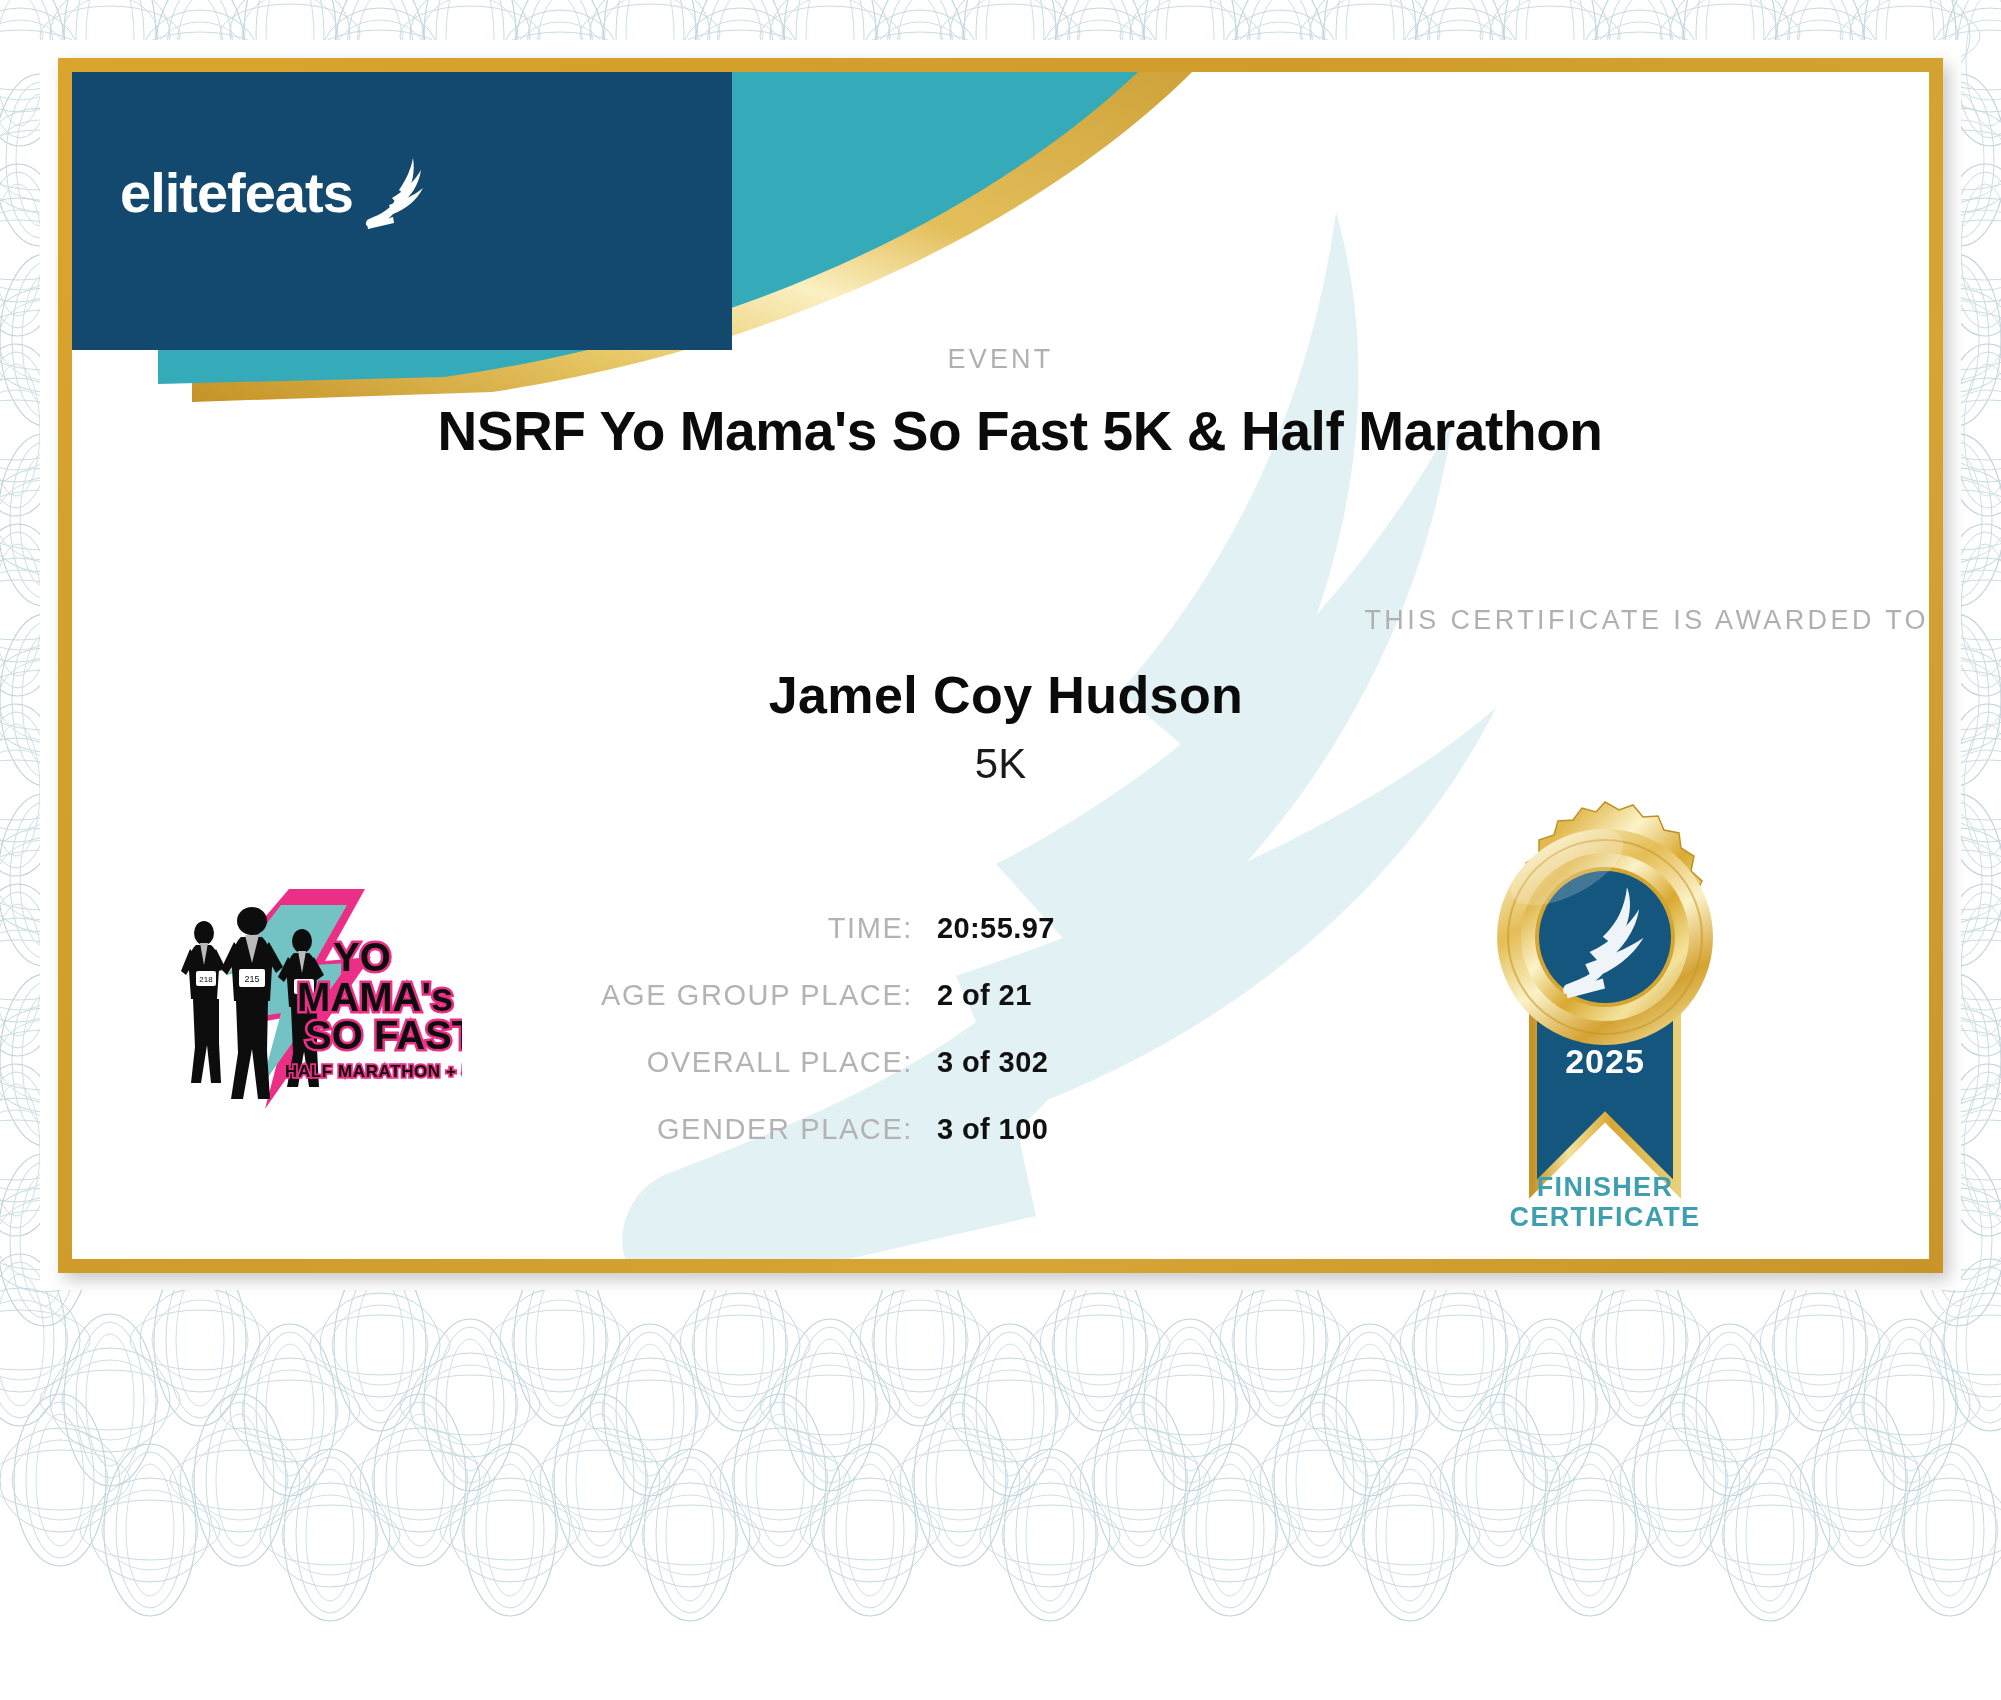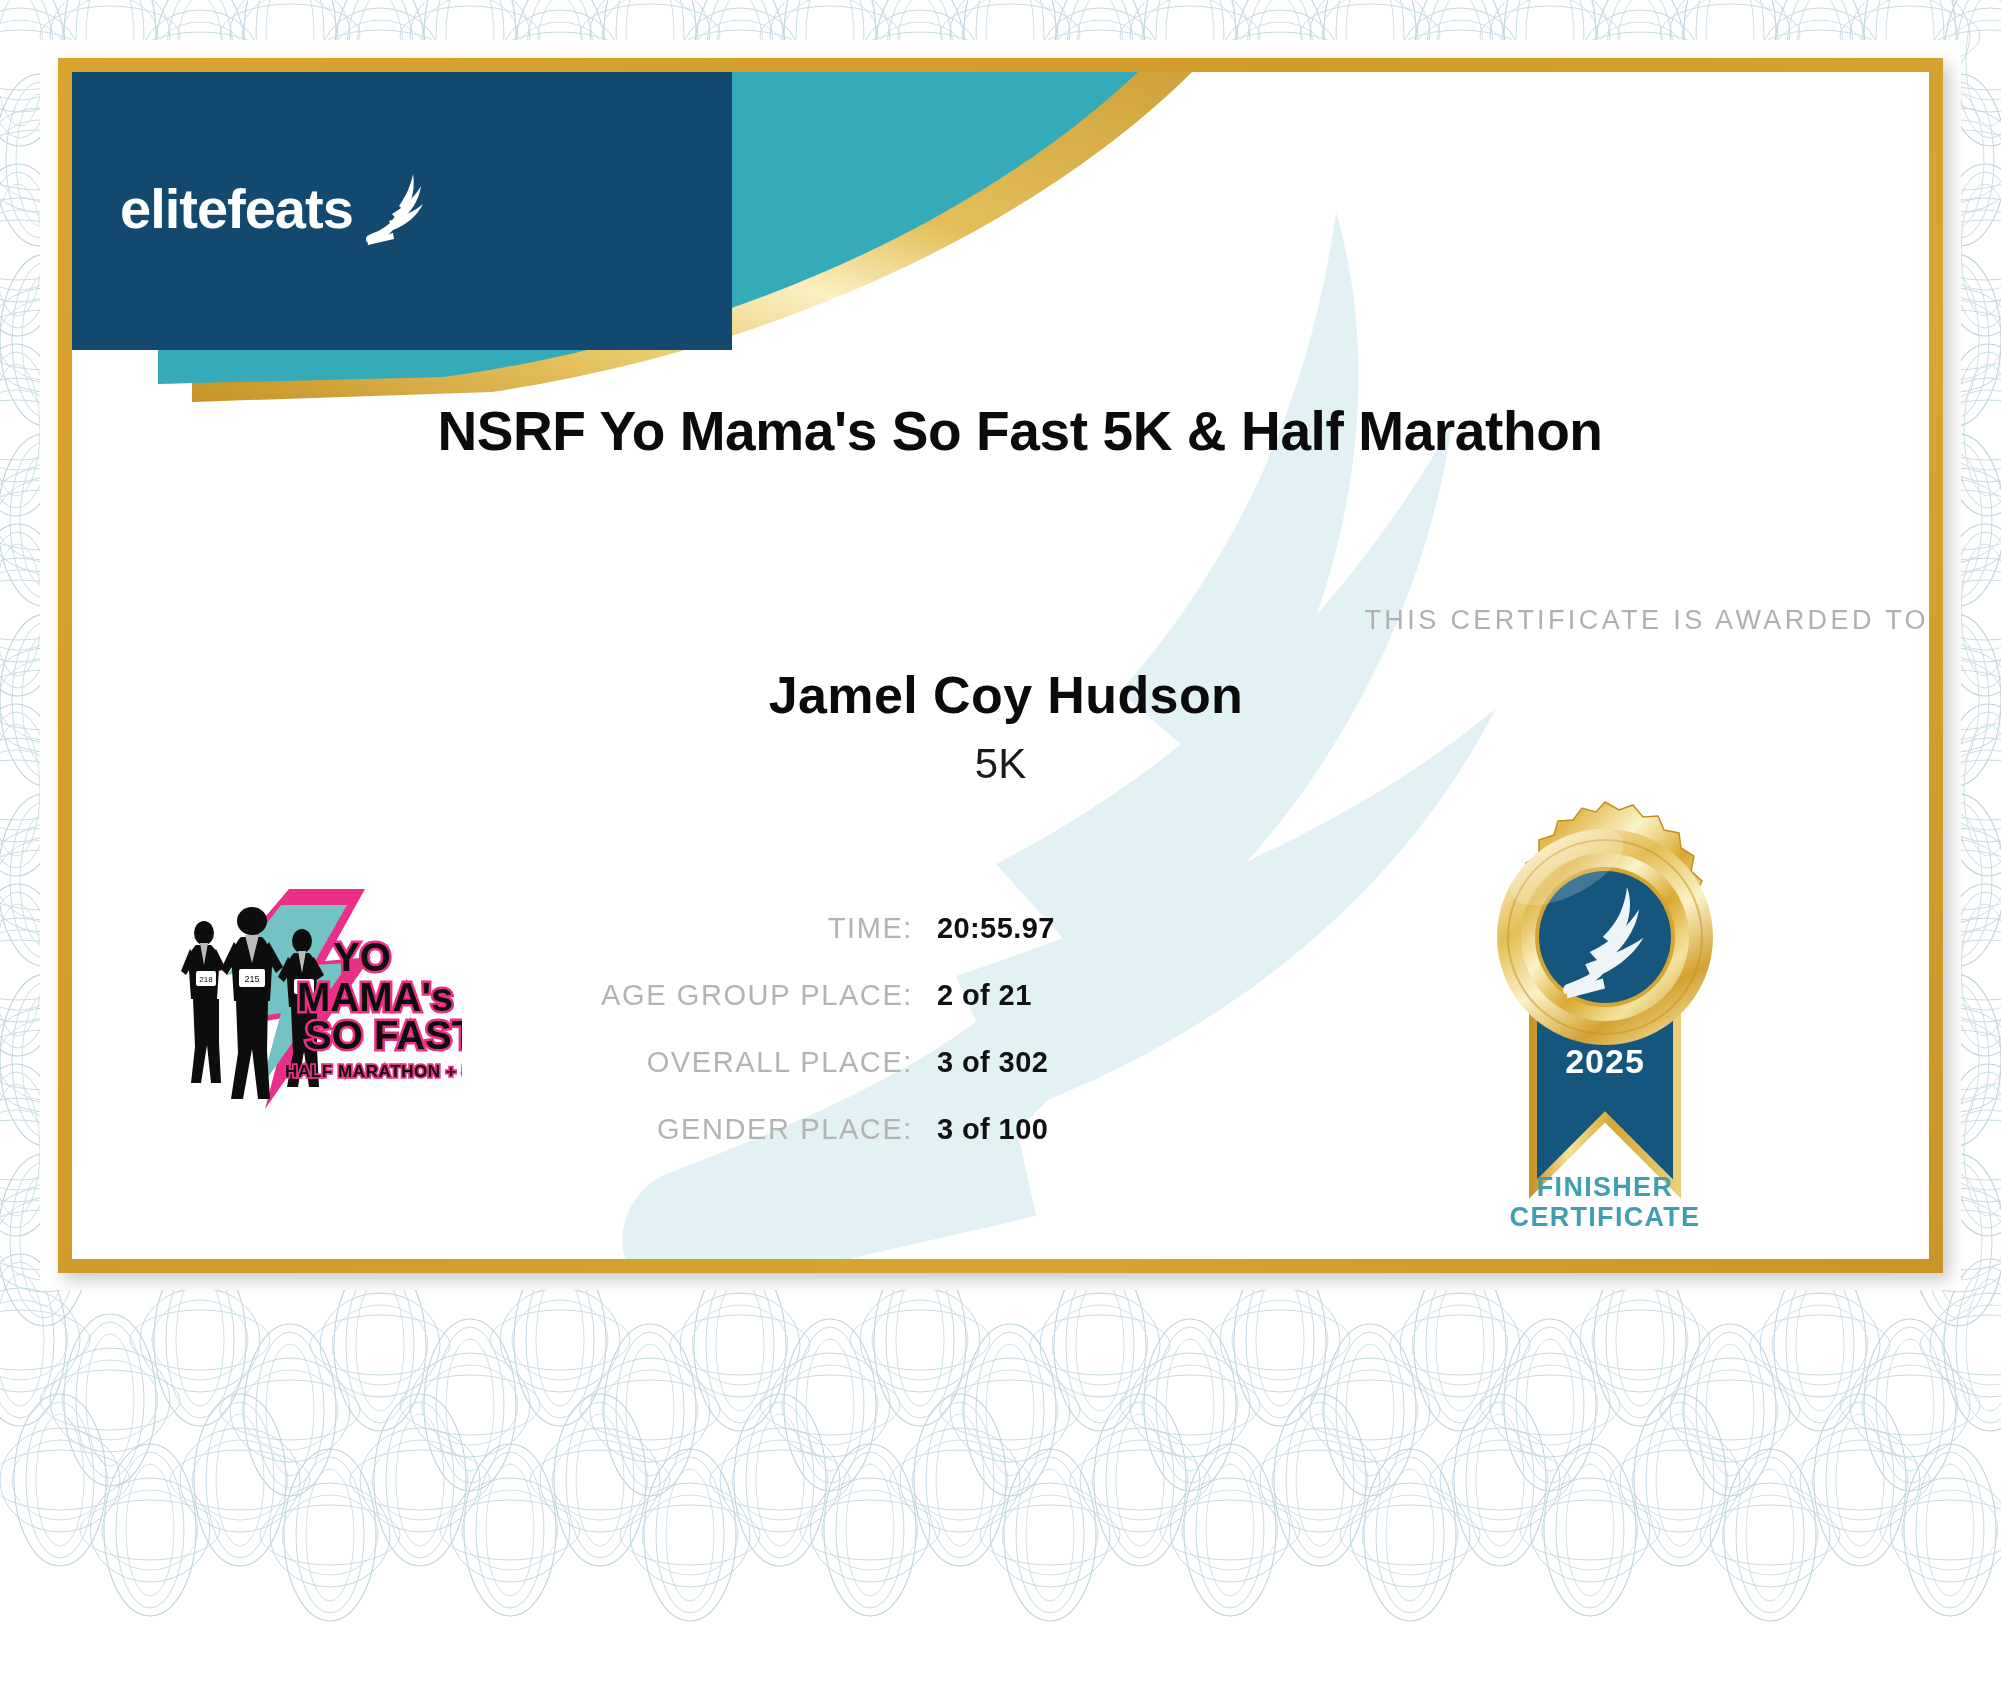--- a/index.html
+++ b/index.html
@@ -356,21 +356,21 @@
         </defs>
 
         <path d="M0,0 L1000,0 C880,120 640,268 300,320 L0,330 Z" fill="url(#goldSwoosh)" transform="translate(120,0)"></path>
 
         <path d="M0,0 L980,0 C856,118 620,258 286,305 L0,312 Z" fill="#35aab9" transform="translate(86,0)"></path>
 
         <path d="M0,0 L600,0 C560,110 400,230 150,270 L0,276 Z" fill="#13486f" transform="translate(0,0)"></path>
         <rect x="0" y="0" width="660" height="278" fill="#13486f"></rect>
       </svg>
 
-      <div style="position:absolute;left:48px;top:98px;display:flex;align-items:center;gap:6px;justify-content:flex-end;">
+      <div style="position:absolute;left:48px;top:82px;display:flex;align-items:center;gap:6px;justify-content:flex-end;">
         <span style="color:#ffffff;font-size:56px;font-weight:700;letter-spacing:-1px;line-height:1;">elitefeats</span>
         <svg width="70" height="78" viewBox="0 0 70 78">
           <path d="M54,4 C56,16 54,30 47,42 L40,36 C47,26 52,15 54,4 Z" fill="#ffffff"></path>
           <path d="M62,16 C60,30 52,43 40,52 L33,44 C45,37 55,28 62,16 Z" fill="#ffffff"></path>
           <path d="M64,34 C58,46 47,55 34,60 L30,51 C42,47 55,42 64,34 Z" fill="#ffffff"></path>
           <path d="M42,44 C40,54 34,62 24,68 L8,72 C6,70 7,66 10,65 C22,60 33,55 38,42 Z" fill="#ffffff"></path>
           <path d="M8,70 L34,63 L35,69 L9,75 Z" fill="#ffffff"></path>
         </svg>
       </div>
 
@@ -379,20 +379,21 @@
           <path d="M372,10 C398,100 378,208 320,298 L264,250 C326,180 360,98 372,10 Z"></path>
           <path d="M430,116 C414,226 352,330 258,398 L202,336 C296,288 376,212 430,116 Z"></path>
           <path d="M452,258 C404,352 316,422 212,460 L182,392 C276,360 382,318 452,258 Z"></path>
           <path d="M292,330 C276,408 228,470 150,514 L22,542 C8,528 16,498 40,490 C144,450 232,410 270,318 Z"></path>
           <path d="M24,522 L212,466 L222,512 L30,556 Z"></path>
         </g>
       </svg>
 
       <div id="content">
 
+        <div id="event-label" class="label-muted">EVENT</div>
 
         <div id="event-title">NSRF Yo Mama's So Fast 5K &amp; Half Marathon</div>
 
         <div id="awarded-label" class="label-muted">THIS CERTIFICATE IS AWARDED TO</div>
 
         <div id="recipient-name">Jamel Coy Hudson</div>
 
         <div id="distance">5K</div>
 
 

